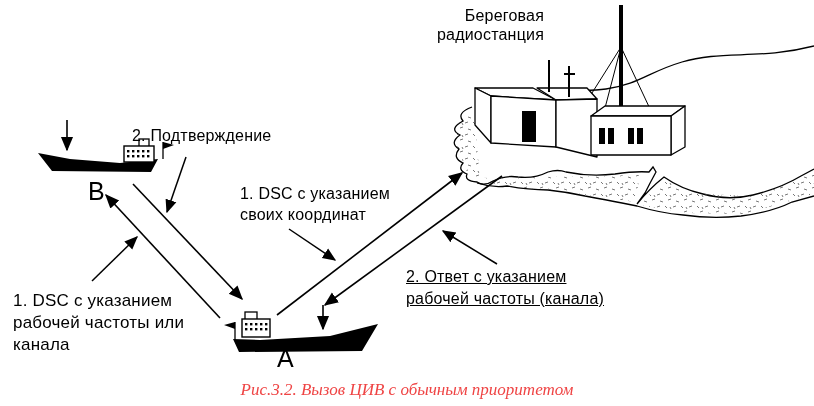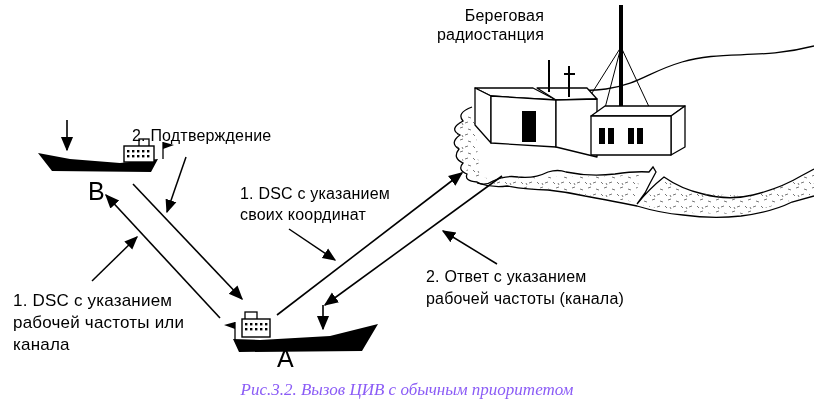--- a/index.html
+++ b/index.html
@@ -8,31 +8,31 @@
     font-family:"Liberation Sans", sans-serif;color:#000;
   }
   .stage svg{position:absolute;left:0;top:0;}
   .lbl{
     position:absolute;white-space:pre-line;font-size:16px;line-height:21px;
     color:#000;letter-spacing:0.2px;
   }
   .lbl.station{left:437px;top:6px;line-height:19px;text-align:right;}
   .lbl.msg-b-ack{left:132px;top:125px;}
   .lbl.msg-a-call{left:240px;top:183px;}
-  .lbl.msg-a-answer{left:426px;top:266px;line-height:22px;}
+  .lbl.msg-a-answer{left:406px;top:266px;line-height:22px;text-decoration:underline;}
   .lbl.msg-b-call{left:13px;top:290px;line-height:22px;font-size:17px;}
   .ship-letter{
     position:absolute;font-size:25px;line-height:26px;color:#000;
     font-family:"Liberation Sans", sans-serif;
   }
   .ship-letter.b{left:88px;top:178px;}
   .ship-letter.a{left:277px;top:345px;}
   .caption{
     position:absolute;left:0;top:380px;width:814px;text-align:center;
-    font-family:"Liberation Serif", serif;font-style:italic;font-size:17px;color:#8b5cf6;
+    font-family:"Liberation Serif", serif;font-style:italic;font-size:17px;color:#ef4444;
   }
 </style>
 </head>
 <body>
 
 <div class="stage">
 
   <svg width="814" height="406" viewBox="0 0 814 406">
     <defs>
       <marker id="ah" viewBox="0 0 10 10" refX="9" refY="5" markerWidth="9" markerHeight="9" orient="auto">

